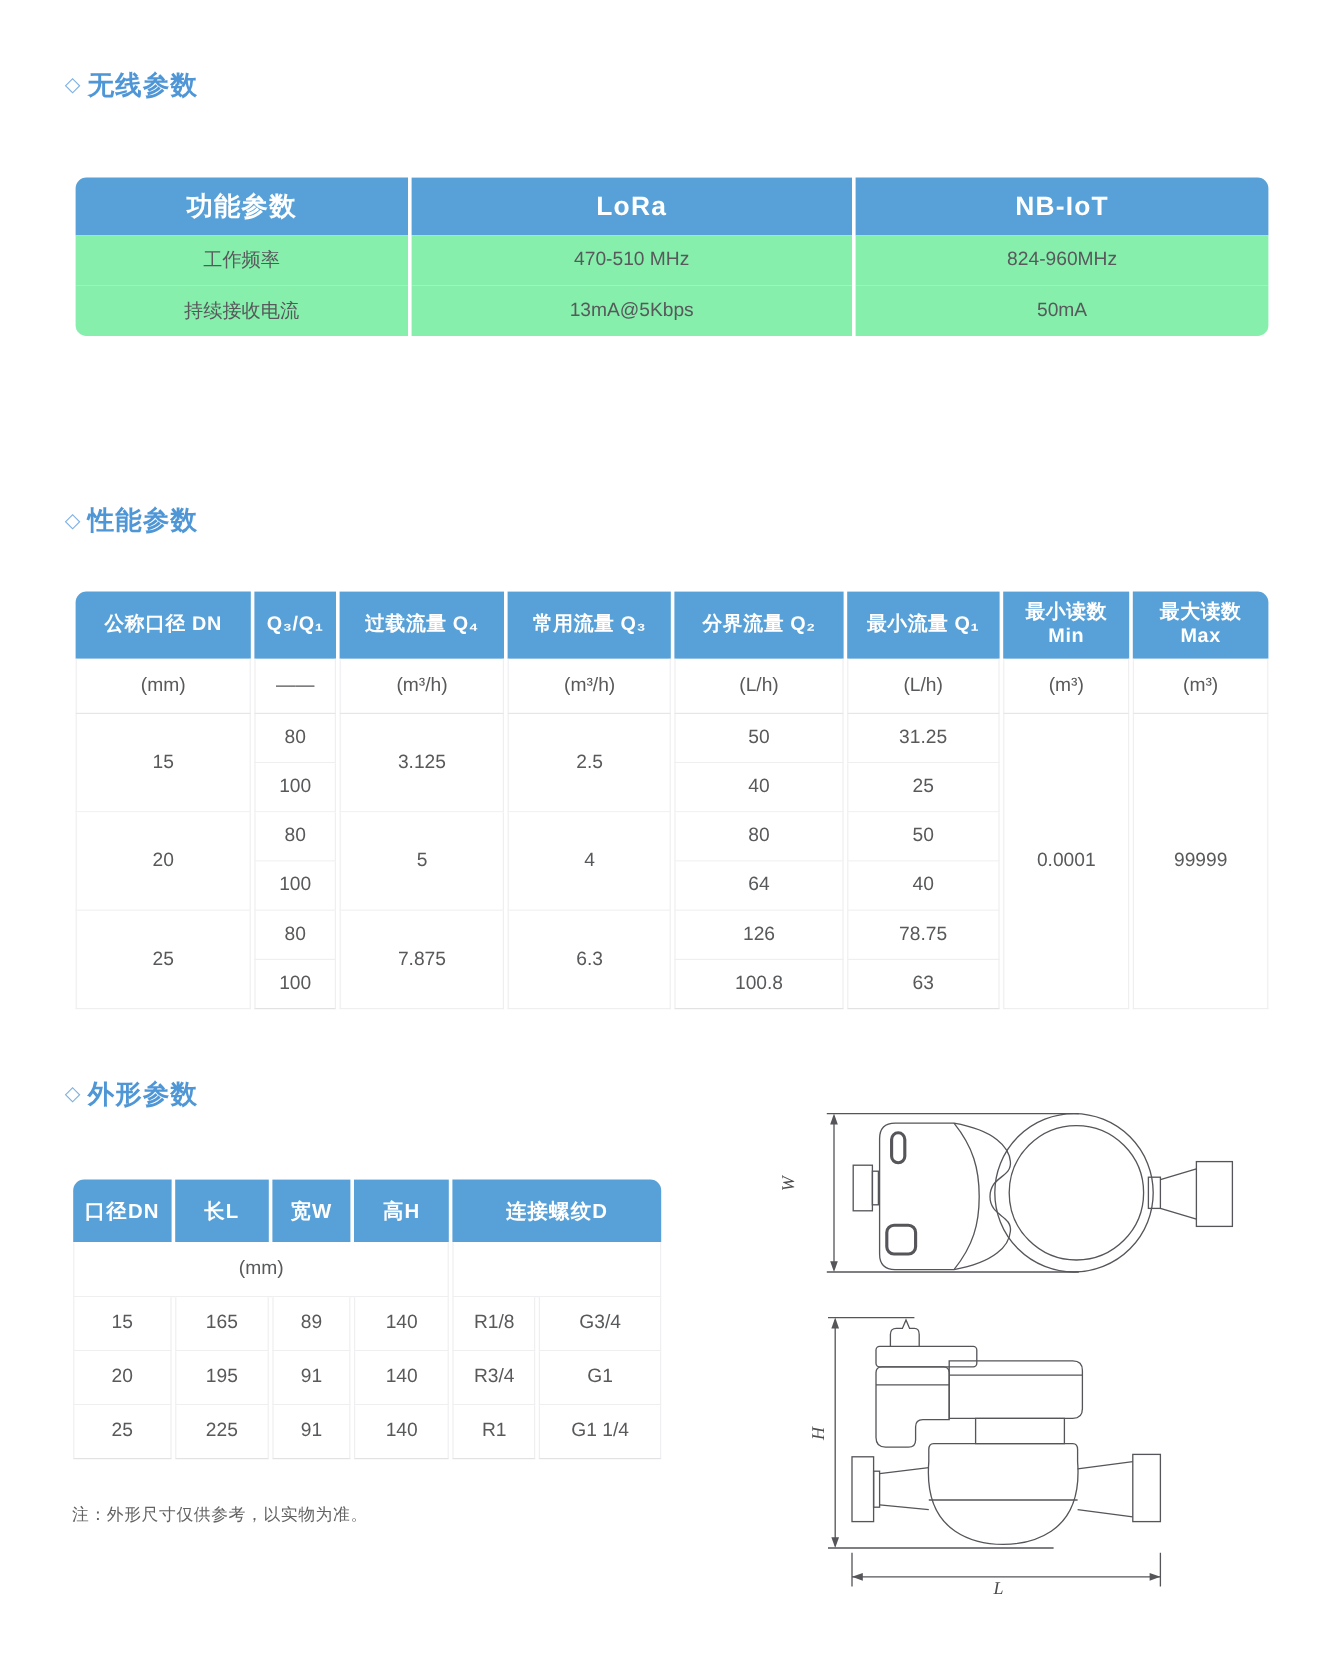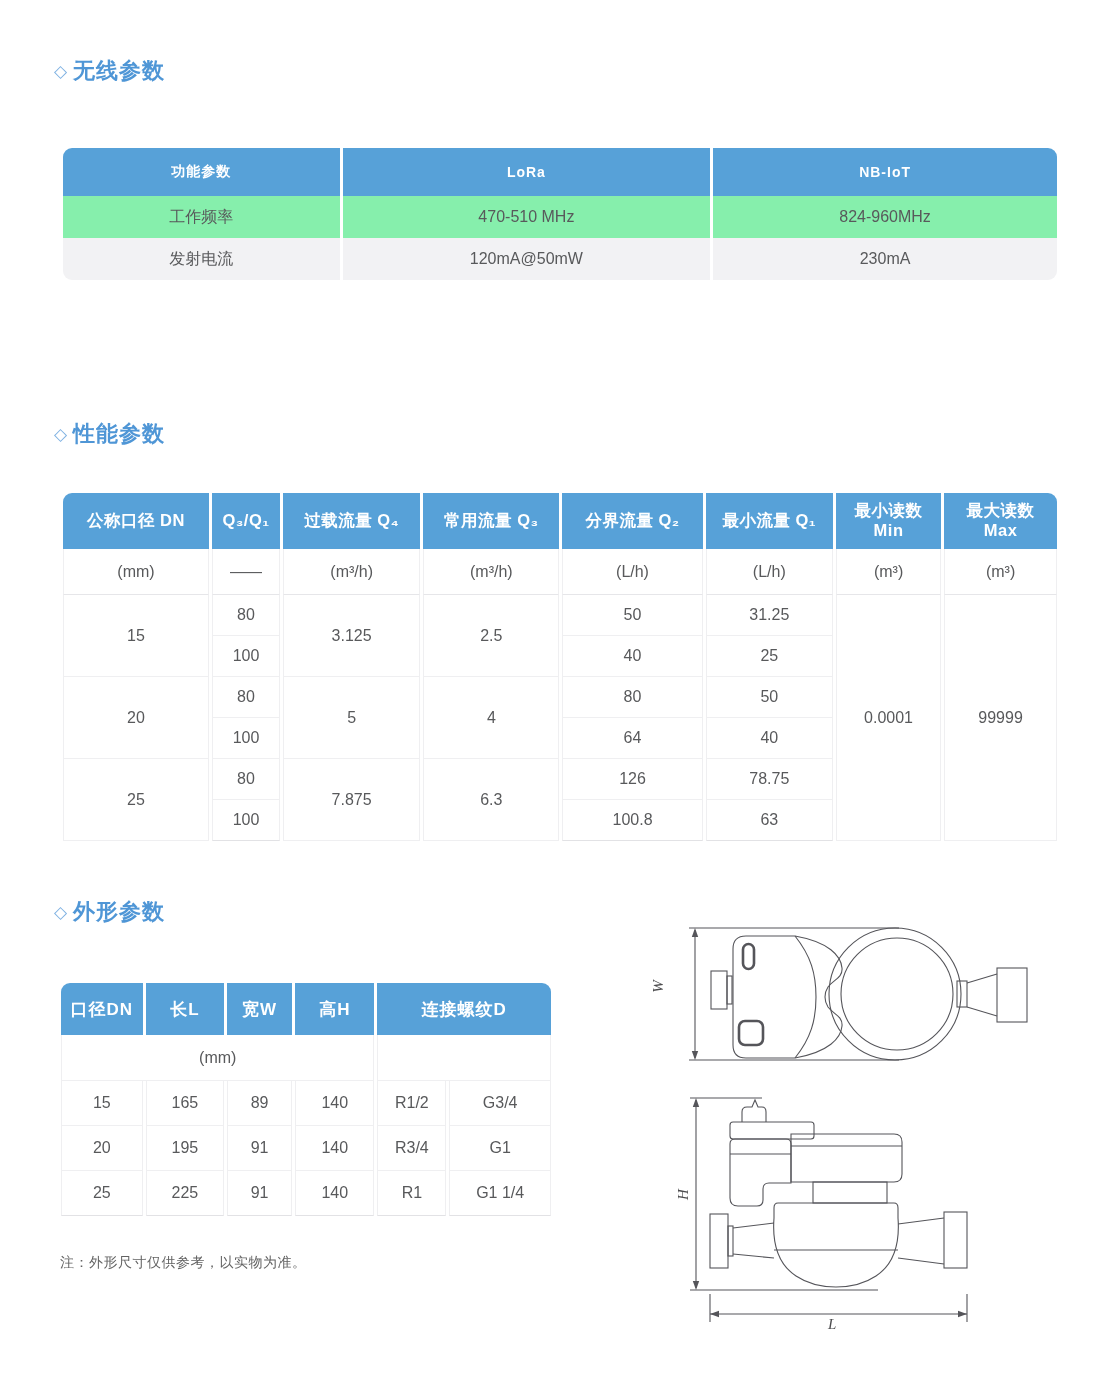--- a/index.html
+++ b/index.html
@@ -12,21 +12,21 @@
     position:absolute;display:flex;align-items:center;gap:5px;
     color:#4f96d6;font-size:22px;font-weight:bold;letter-spacing:1px;
   }
   .section-title .diamond{font-size:17px;font-weight:normal;color:#7eb1e2;}
   
   table{border-collapse:separate;border-spacing:3px 0;table-layout:fixed;position:absolute;}
   th{background:#57a1d8;color:#ffffff;font-weight:bold;text-align:center;vertical-align:middle;}
   td{text-align:center;vertical-align:middle;color:#58595b;}
   
   .t1{width:1000px;left:60px;top:148px;}
-  .t1 th{height:46px;font-size:14px;letter-spacing:1px;}
+  .t1 th{height:46px;font-size:22px;letter-spacing:1px;}
   .t1 td{height:40px;font-size:16px;background:#86efac;}
   .t1 tr.alt td{background:#f2f2f4;}
   .t1 thead th:first-child{border-top-left-radius:9px;}
   .t1 thead th:last-child{border-top-right-radius:9px;}
   .t1 tbody tr:last-child td:first-child{border-bottom-left-radius:9px;}
   .t1 tbody tr:last-child td:last-child{border-bottom-right-radius:9px;}
   
   .t2{width:1000px;left:60px;top:493px;}
   .t2 th{height:54px;font-size:16.5px;line-height:1.2;white-space:pre-line;letter-spacing:0.5px;}
   .t2 thead th:first-child{border-top-left-radius:9px;}
@@ -76,24 +76,24 @@
         <th>LoRa</th>
         <th>NB-IoT</th>
       </tr>
     </thead>
     <tbody>
       <tr>
         <td>工作频率</td>
         <td>470-510 MHz</td>
         <td>824-960MHz</td>
       </tr>
-      <tr class="alt">
-        <td>发射电流</td>
-        <td>120mA@50mW</td>
-        <td>230mA</td>
+      <tr>
+        <td>持续接收电流</td>
+        <td>13mA@5Kbps</td>
+        <td>50mA</td>
       </tr>
     </tbody>
   </table>
 
   <div class="section-title" style="left:54px;top:419px;">
     <span class="diamond">◇</span>
     <span>性能参数</span>
   </div>
 
   <table class="t2">
@@ -202,21 +202,21 @@
     <tbody>
       <tr class="units">
         <td colspan="4">(mm)</td>
         <td colspan="2"></td>
       </tr>
       <tr class="body">
         <td>15</td>
         <td>165</td>
         <td>89</td>
         <td>140</td>
-        <td>R1/2</td>
+        <td>R1/8</td>
         <td>G3/4</td>
       </tr>
       <tr class="body">
         <td>20</td>
         <td>195</td>
         <td>91</td>
         <td>140</td>
         <td>R3/4</td>
         <td>G1</td>
       </tr>

